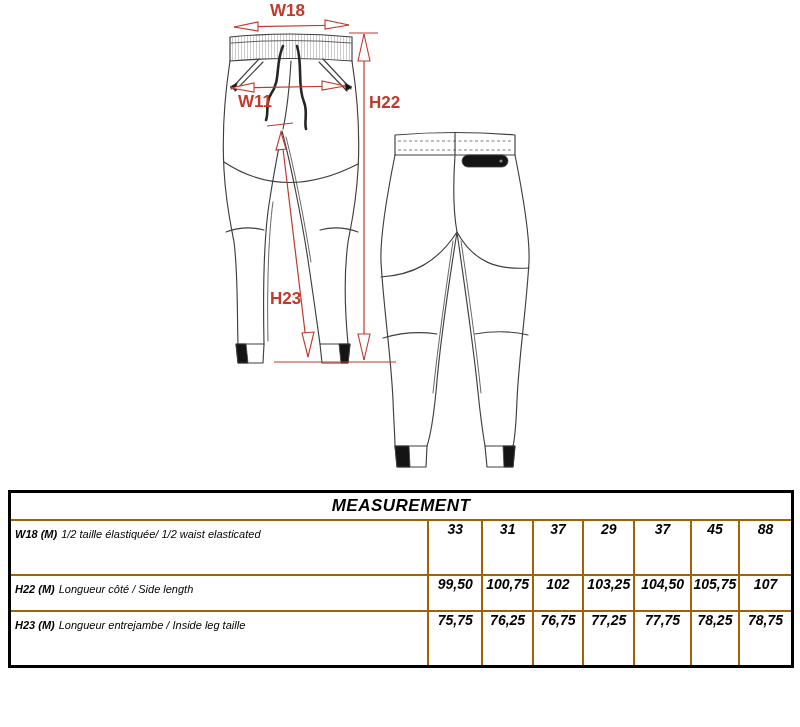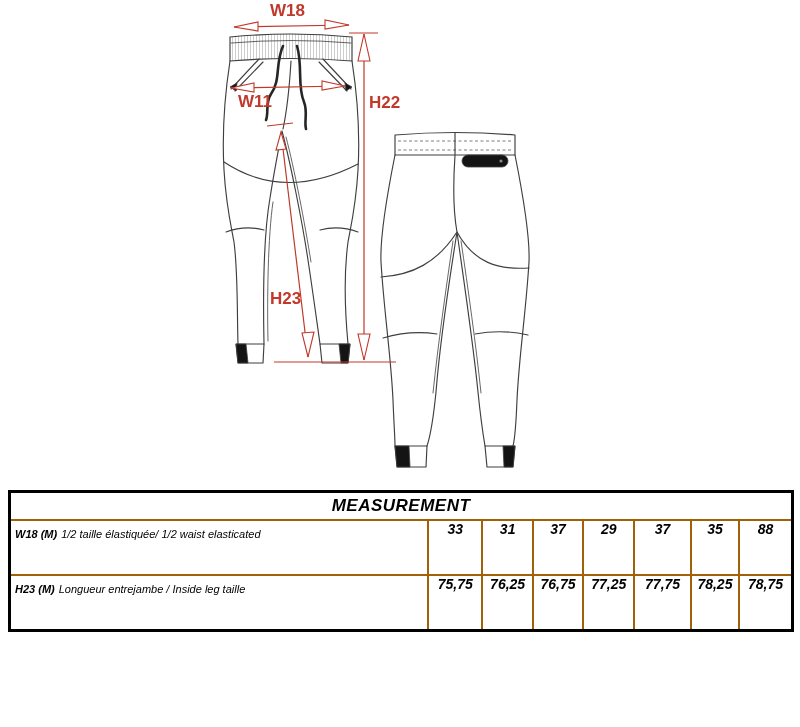--- a/index.html
+++ b/index.html
@@ -163,22 +163,34 @@
   <tbody>
     <tr class="t-row row-tall">
       <td class="desc-cell">
         <span class="code">W18 (M)</span><span>1/2 taille élastiquée/ 1/2 waist elasticated</span>
       </td>
       <td class="val-cell">33</td>
       <td class="val-cell">31</td>
       <td class="val-cell">37</td>
       <td class="val-cell">29</td>
       <td class="val-cell">37</td>
-      <td class="val-cell">35</td>
+      <td class="val-cell">45</td>
       <td class="val-cell">88</td>
+    </tr>
+    <tr class="t-row row-short">
+      <td class="desc-cell">
+        <span class="code">H22 (M)</span><span>Longueur côté / Side length</span>
+      </td>
+      <td class="val-cell">99,50</td>
+      <td class="val-cell">100,75</td>
+      <td class="val-cell">102</td>
+      <td class="val-cell">103,25</td>
+      <td class="val-cell">104,50</td>
+      <td class="val-cell">105,75</td>
+      <td class="val-cell">107</td>
     </tr>
     <tr class="t-row row-tall">
       <td class="desc-cell">
         <span class="code">H23 (M)</span><span>Longueur entrejambe / Inside leg taille</span>
       </td>
       <td class="val-cell">75,75</td>
       <td class="val-cell">76,25</td>
       <td class="val-cell">76,75</td>
       <td class="val-cell">77,25</td>
       <td class="val-cell">77,75</td>

